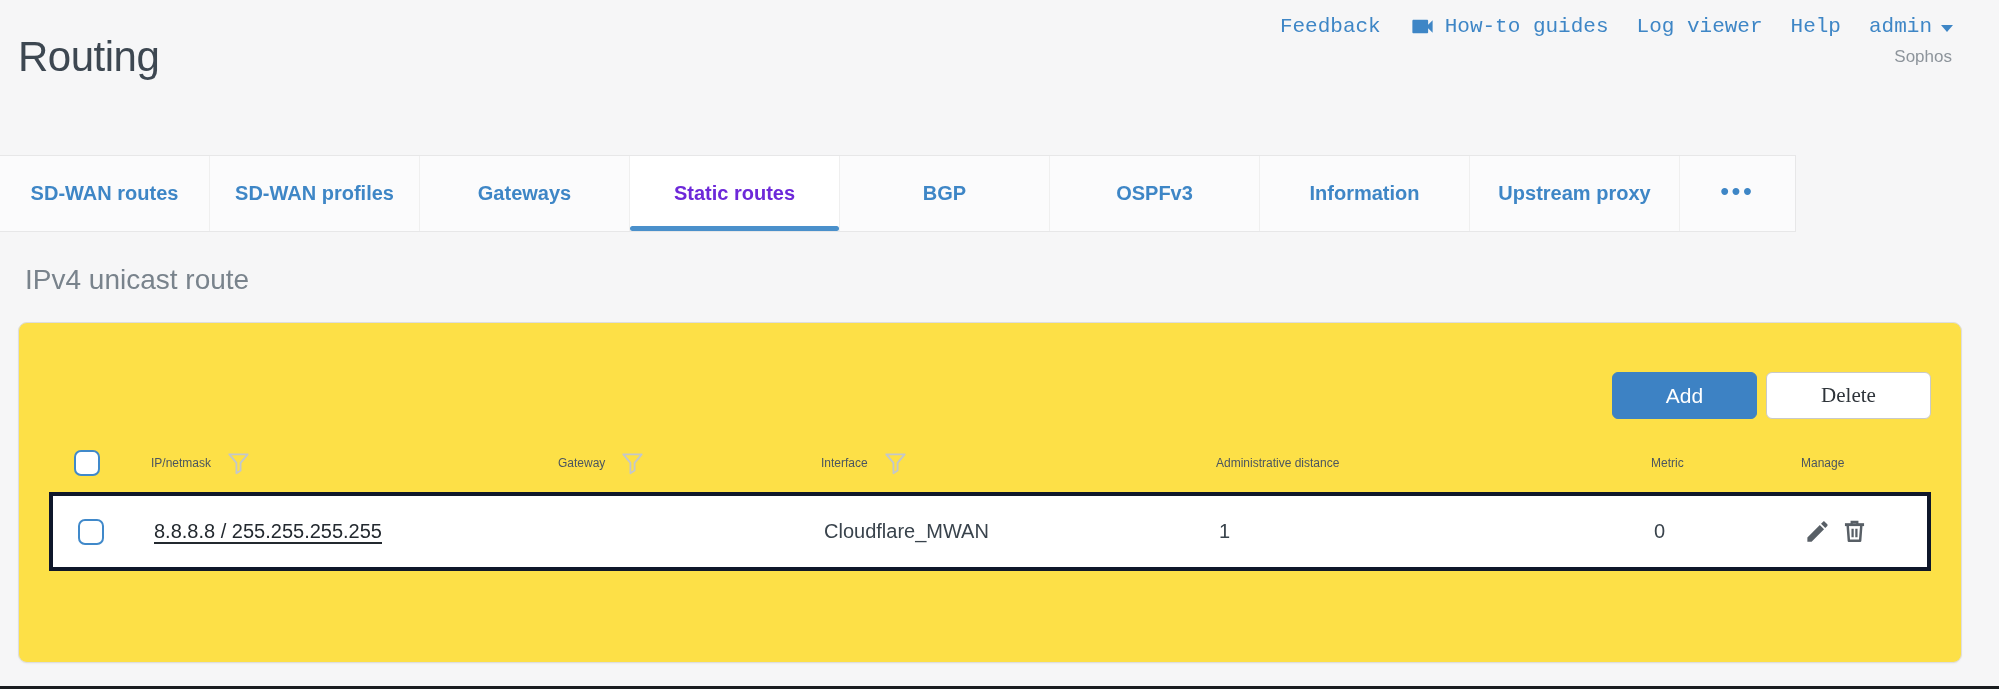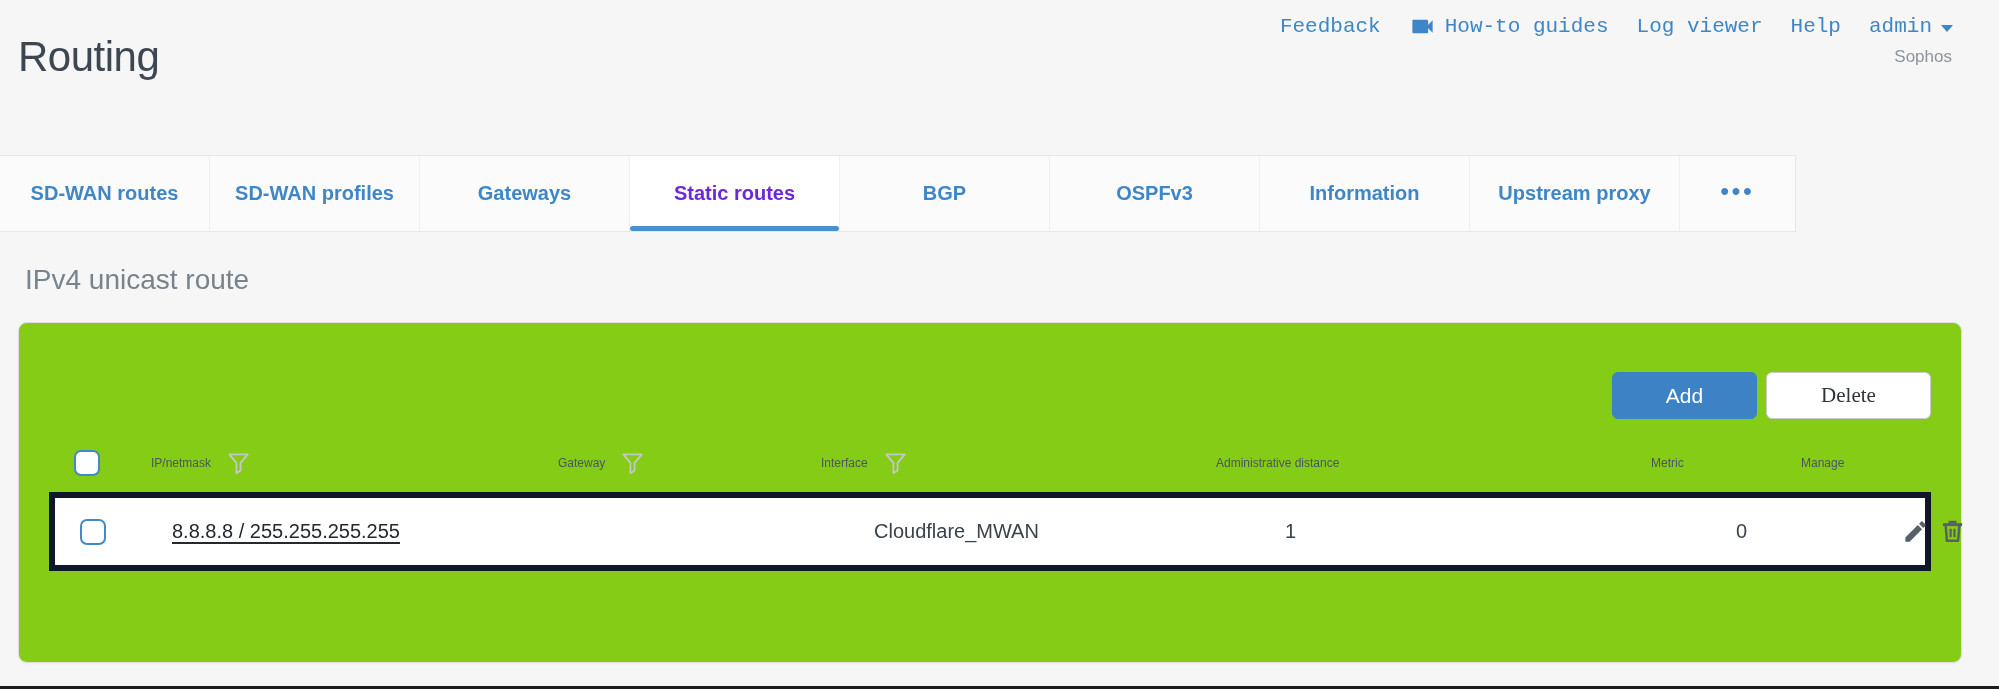--- a/index.html
+++ b/index.html
@@ -60,21 +60,21 @@
   }
 
   
   .section-heading {
     position: absolute; left: 2px; top: 264px;
     font-size: 28px; font-weight: 400; color: #79838c; margin-left: 23px;
   }
   .card {
     position: absolute; left: 18px; top: 322px;
     width: 1944px; height: 341px; box-sizing: border-box;
-    background: #84cc16; border: 1px solid #dedede; border-radius: 9px;
+    background: #fde047; border: 1px solid #dedede; border-radius: 9px;
     box-shadow: 0 1px 2px rgba(0,0,0,0.04);
   }
   .toolbar { position: absolute; top: 49px; right: 30px; display: flex; gap: 9px; }
   .btn {
     height: 47px; border-radius: 6px; font-size: 21px; font-family: inherit;
     display: flex; align-items: center; justify-content: center; cursor: pointer;
     box-sizing: border-box;
   }
   .btn-add { width: 145px; background: #3d82c4; border: 1px solid #3d82c4; color: #ffffff; }
   .btn-delete { width: 165px; background: #ffffff; border: 1px solid #c9c9c9; color: #2e343a; font-family: Liberation Serif, serif; }
@@ -83,24 +83,24 @@
     position: absolute; left: 30px; top: 112px;
     width: 1882px; height: 56px;
     display: grid; grid-template-columns: 102px 407px 263px 395px 435px 150px 1fr;
     align-items: center;
     color: #4b555f; font-size: 12px;
   }
   .head-cell { display: flex; align-items: center; gap: 16px; white-space: nowrap; }
   .table-row {
     position: absolute; left: 30px; top: 169px;
     width: 1882px; height: 79px; box-sizing: border-box;
-    background: #fff; border: 6px solid #0f172a;
+    background: #fff; border: 4px solid #0f172a;
     display: grid; grid-template-columns: 101px 407px 263px 395px 435px 150px 1fr;
     align-items: center;
-    font-size: 20px; color: #39434c; gap: 16px;
+    font-size: 20px; color: #39434c;
   }
   .checkbox {
     width: 26px; height: 26px; box-sizing: border-box; margin-left: 25px;
     border: 2.5px solid #4089ca; border-radius: 7px; background: #fff; cursor: pointer;
   }
   .route-link {
     color: #23292f; text-decoration: underline; text-underline-offset: 4px;
     cursor: pointer; white-space: nowrap;
   }
   .cell { white-space: nowrap; }

